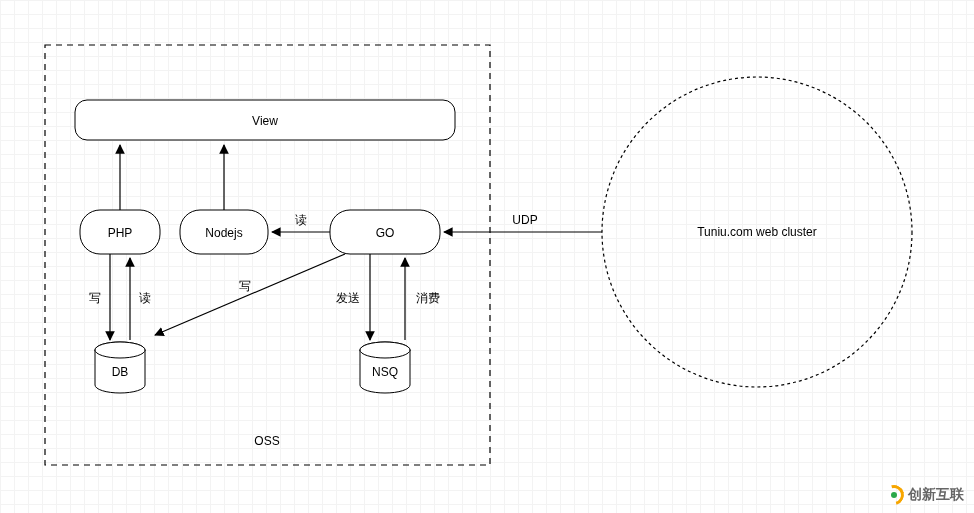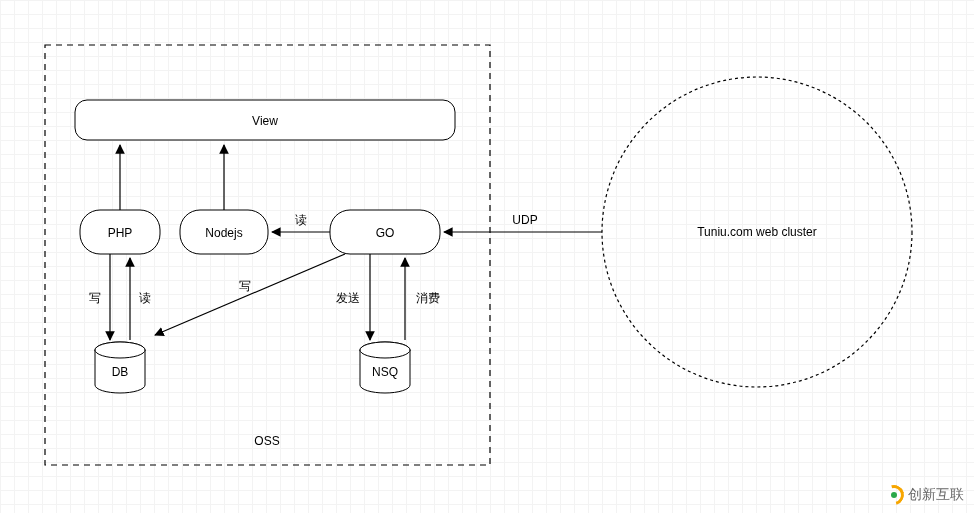--- a/index.html
+++ b/index.html
@@ -25,20 +25,21 @@
   }
   .watermark {
     position: absolute;
     right: 10px;
     bottom: 8px;
     font-size: 14px;
     color: #666;
     display: flex;
     align-items: center;
     gap: 4px;
+    font-weight: bold;
   }
   .watermark .logo {
     width: 20px;
     height: 20px;
     position: relative;
   }
   .watermark .logo::before {
     content: "";
     position: absolute;
     width: 14px;

